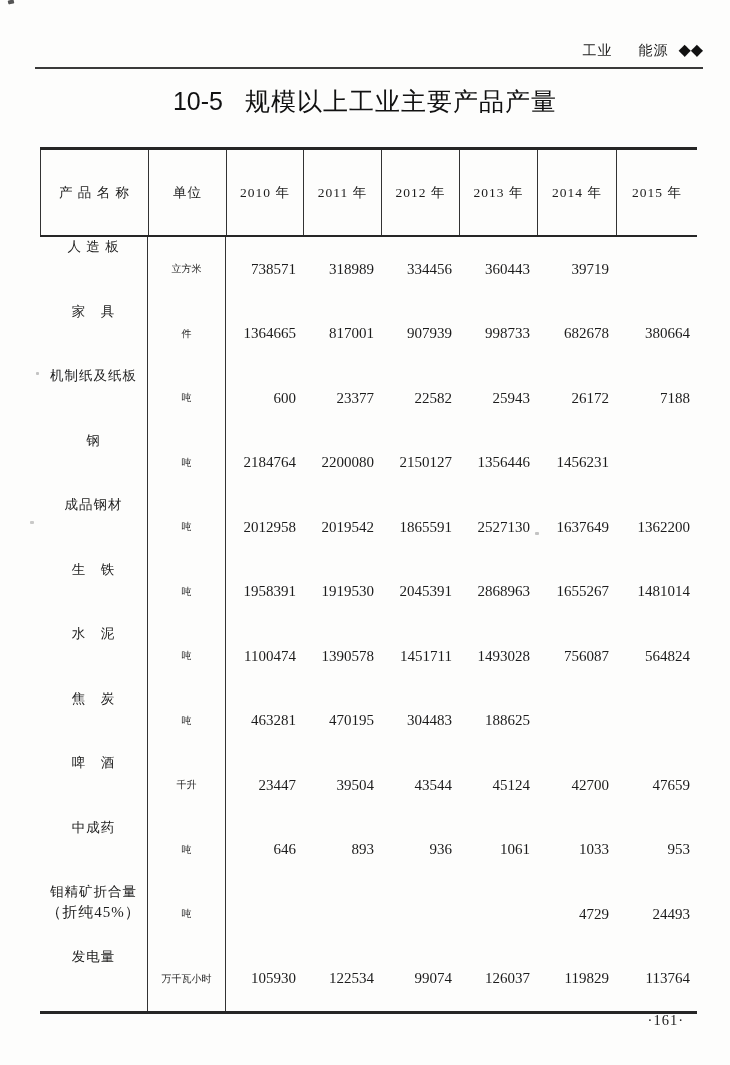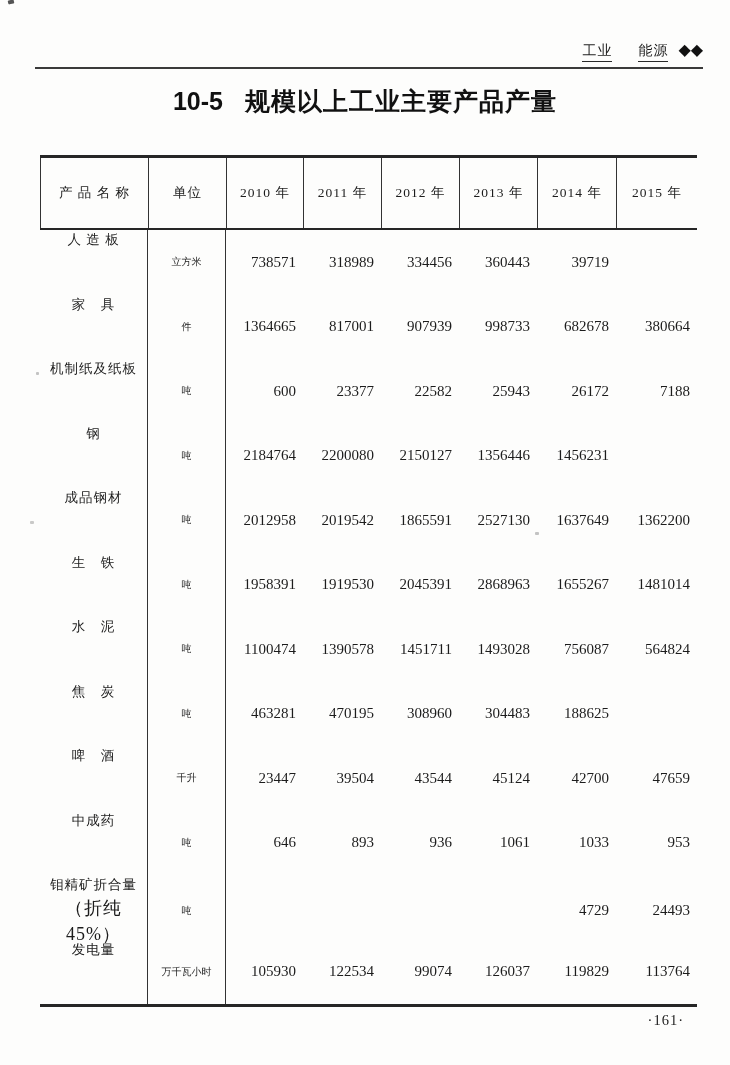--- a/index.html
+++ b/index.html
@@ -19,48 +19,47 @@
   .speck.s3 { left:30px; top:521px; width:4px; height:3px; opacity:.45; }
   .speck.s4 { left:535px; top:532px; width:4px; height:3px; opacity:.5; }
 
   
   .running-head {
     position:absolute; top:40px; right:27px;
     font-family:"Liberation Sans","DejaVu Sans",sans-serif;
     font-size:14px; letter-spacing:1px;
     display:flex; align-items:baseline;
   }
-  .running-head .sec { border-bottom:1.5px solid #2a2a2a; padding-bottom:1px; }
+  .running-head .sec { border-bottom:1.5px solid #2a2a2a; padding-bottom:8px; }
   .running-head .sec + .sec { margin-left:26px; }
   .running-head .marks { margin-left:10px; font-size:16px; letter-spacing:0; color:#111; }
 
   .head-rule {
     position:absolute; left:35px; top:67px; width:668px; height:2px;
     background:#3a3a3a;
   }
 
   .doc-title {
     position:absolute; left:0; top:85px; width:730px;
     text-align:center;
     font-family:"Liberation Sans","DejaVu Sans",sans-serif;
-    font-weight:700; font-size:25px; letter-spacing:1px;
+    font-weight:400; font-size:25px; letter-spacing:1px;
     color:#111;
     white-space:nowrap;
   }
   .doc-title .tnum { margin-right:22px; letter-spacing:0; }
 
   
   .stat-table { position:absolute; left:40px; top:147px; width:657px; }
   .thead {
     display:grid;
     grid-template-columns:108px 78px 77px 78px 78px 78px 79px 81px;
-    height:75px;
+    height:90px;
     border-top:3px solid #262626;
     border-bottom:2px solid #262626;
-    margin-top:8px;
   }
   .thead .hcell {
     border-left:1.5px solid #333;
     display:flex; align-items:center; justify-content:center;
     font-size:13.5px; letter-spacing:1px;
     white-space:nowrap;
   }
   .tbody { border-bottom:3px solid #262626; }
   .trow {
     display:grid;
@@ -69,21 +68,21 @@
   }
   .cell { display:flex; align-items:center; }
   .cell.name {
     border-right:1.5px solid #333;
     flex-direction:column; justify-content:flex-start;
     text-align:center;
     font-size:13.5px; letter-spacing:1px;
     line-height:1.45;
   }
   .cell.name .name2:empty { display:none; }
-  .cell.name .name2 { font-size:18px; }
+  .cell.name .name2 { font-size:15px; }
   .cell.unit {
     border-right:1.5px solid #333;
     justify-content:center;
     font-size:10px;
     white-space:nowrap;
   }
   .cell.num {
     justify-content:flex-end;
     padding-right:7px;
     font-size:15px;
@@ -221,21 +220,20 @@
         <div class="cell num">564824</div>
       </div>
 
       <div class="trow">
         <div class="cell name">
             <span>焦　炭</span>
           </div>
         <div class="cell unit">吨</div>
         <div class="cell num">463281</div>
         <div class="cell num">470195</div>
-        <div class="cell num">308960</div>
         <div class="cell num">304483</div>
         <div class="cell num">188625</div>
         <div class="cell num"></div>
       </div>
 
       <div class="trow">
         <div class="cell name">
             <span>啤　酒</span>
           </div>
         <div class="cell unit">千升</div>

